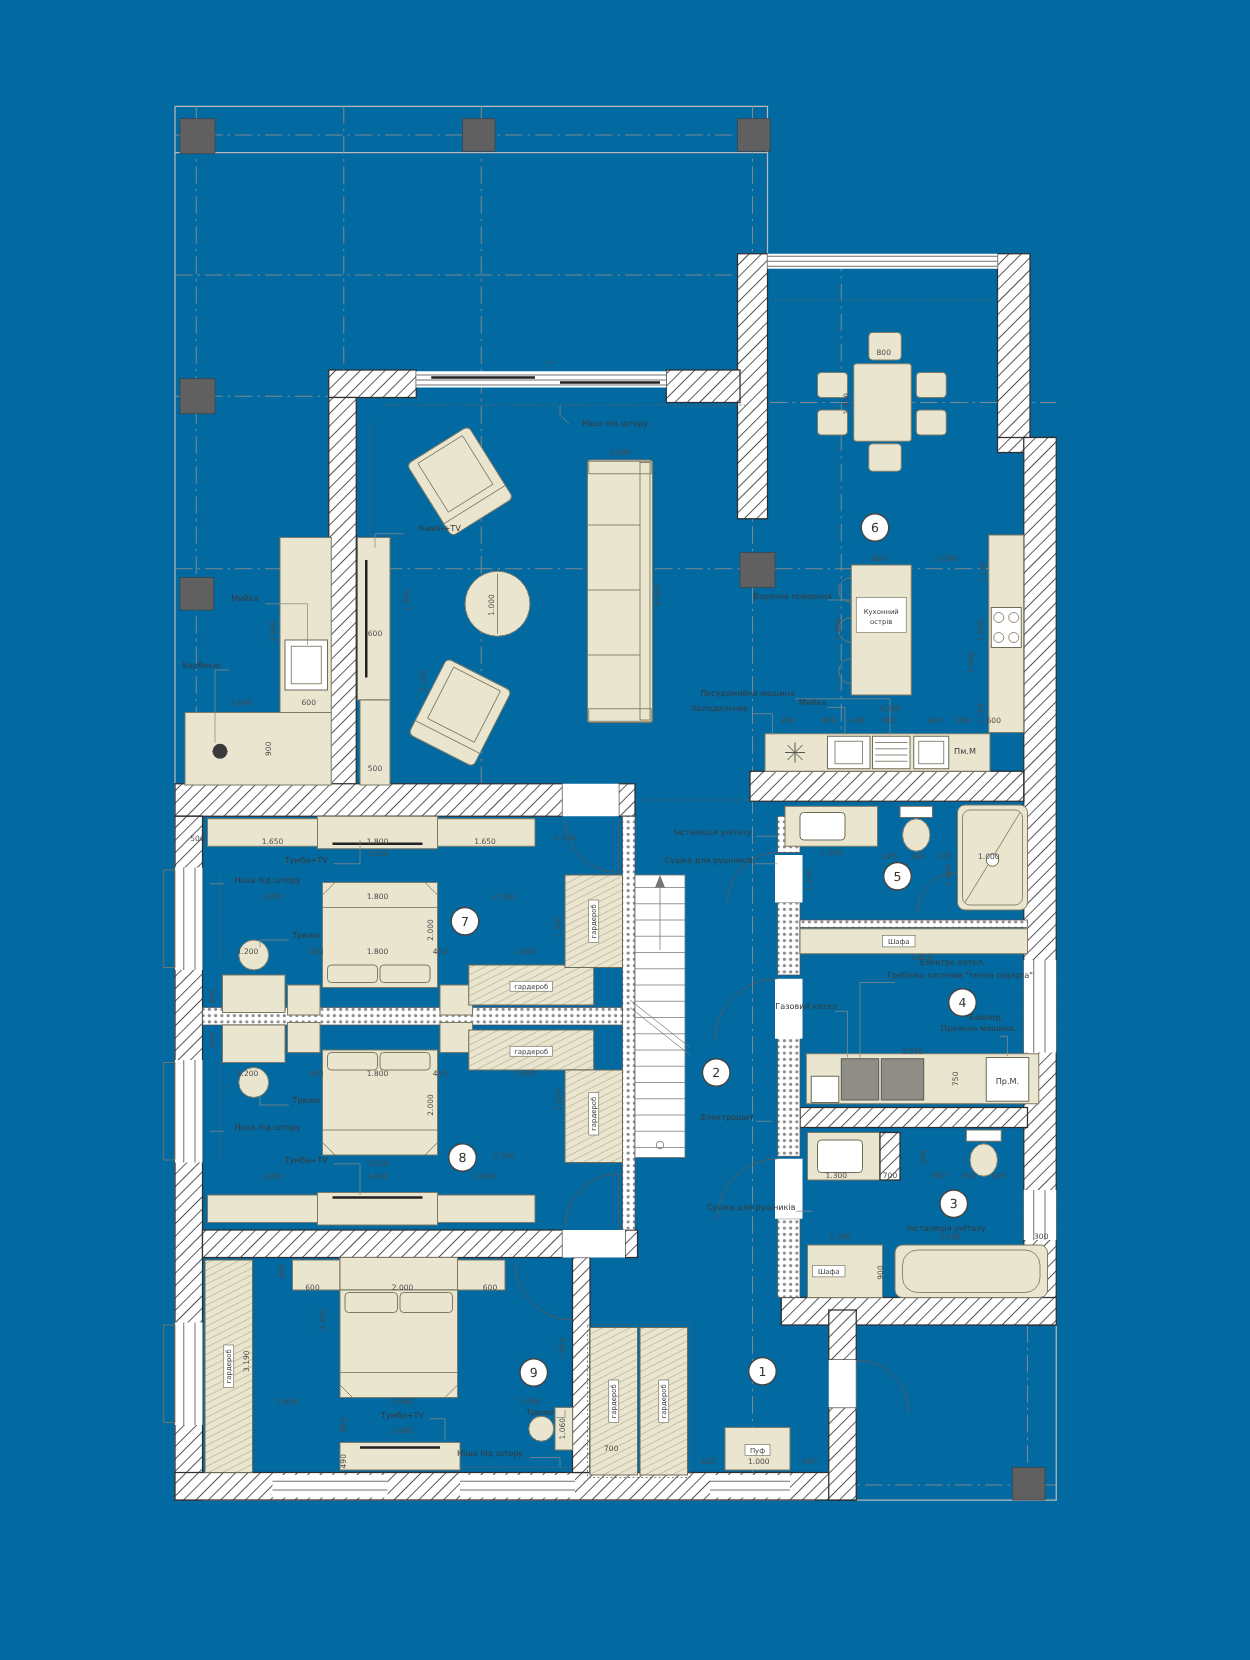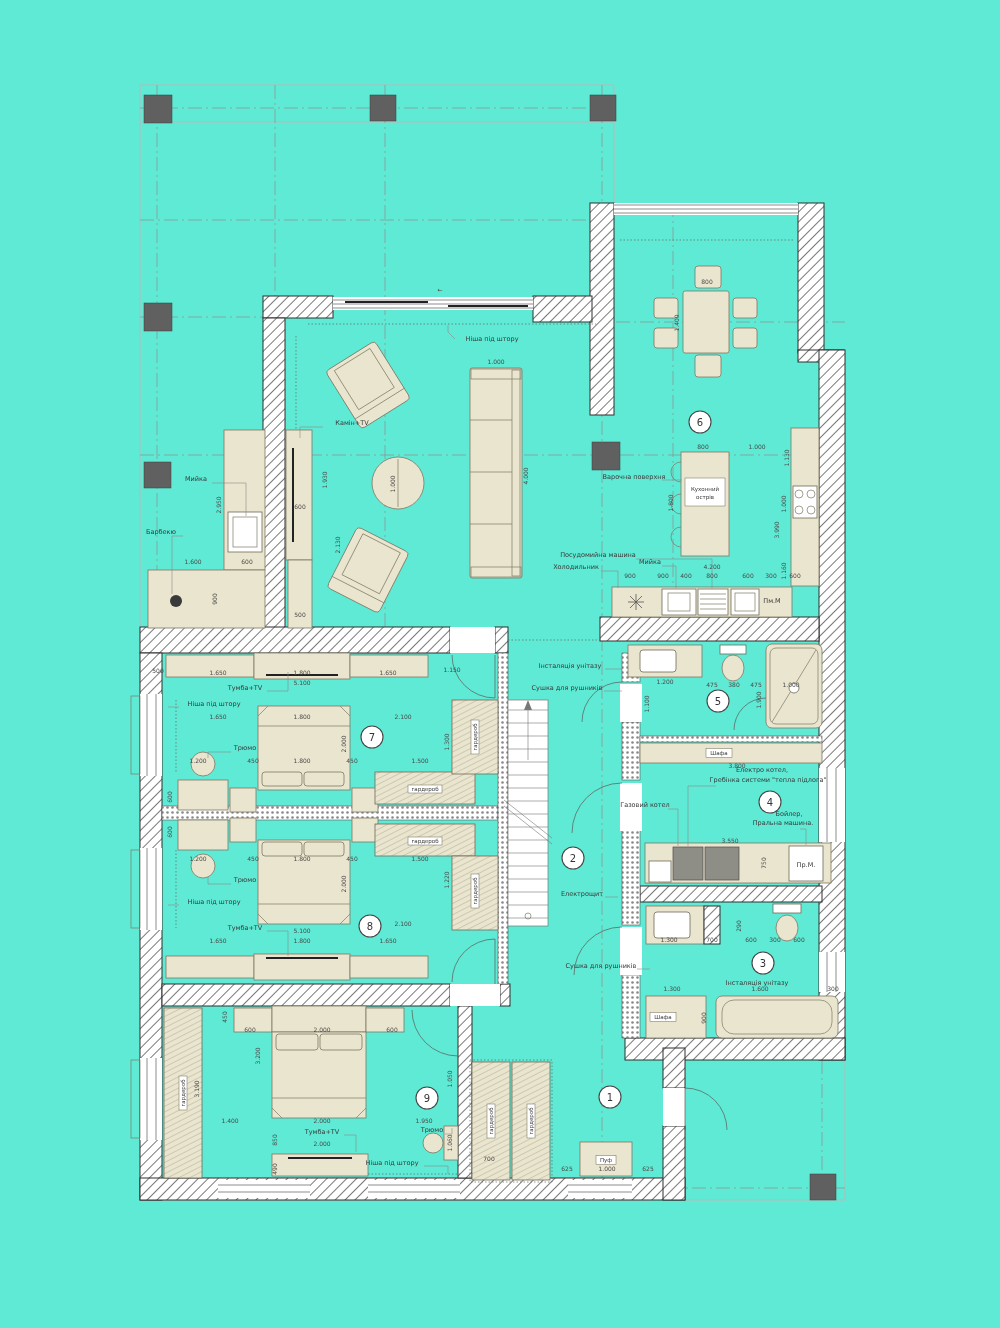--- a/index.html
+++ b/index.html
@@ -1,16 +1,16 @@
 <!DOCTYPE html>
 <html><head>
 <meta charset="utf-8">
 <style>
   html,body{margin:0;padding:0;background:#ffffff;}
-  #page{width:1000px;height:1328px;position:relative;background:#5eead4;overflow:hidden;
+  #page{width:1000px;height:1328px;position:relative;background:#0369a1;overflow:hidden;
         font-family:"DejaVu Sans",sans-serif;}
   svg{display:block}
   text{text-anchor:middle;font-family:"DejaVu Sans",sans-serif;}
   .dim{font-size:6px;fill:#4a4a4a;}
   .flab{font-size:6.5px;fill:#3a3a3a;}
   .boxlab{font-size:5.5px;fill:#3a3a3a;}
   .roomnum{font-size:10px;fill:#333;}
   .leader{fill:none;stroke:#8a8a8a;stroke-width:.6;}
   .wall{fill:url(#hatch);stroke:#2f2f2f;stroke-width:1;}
   .insul{fill:url(#insul);stroke:#555;stroke-width:.6;}

